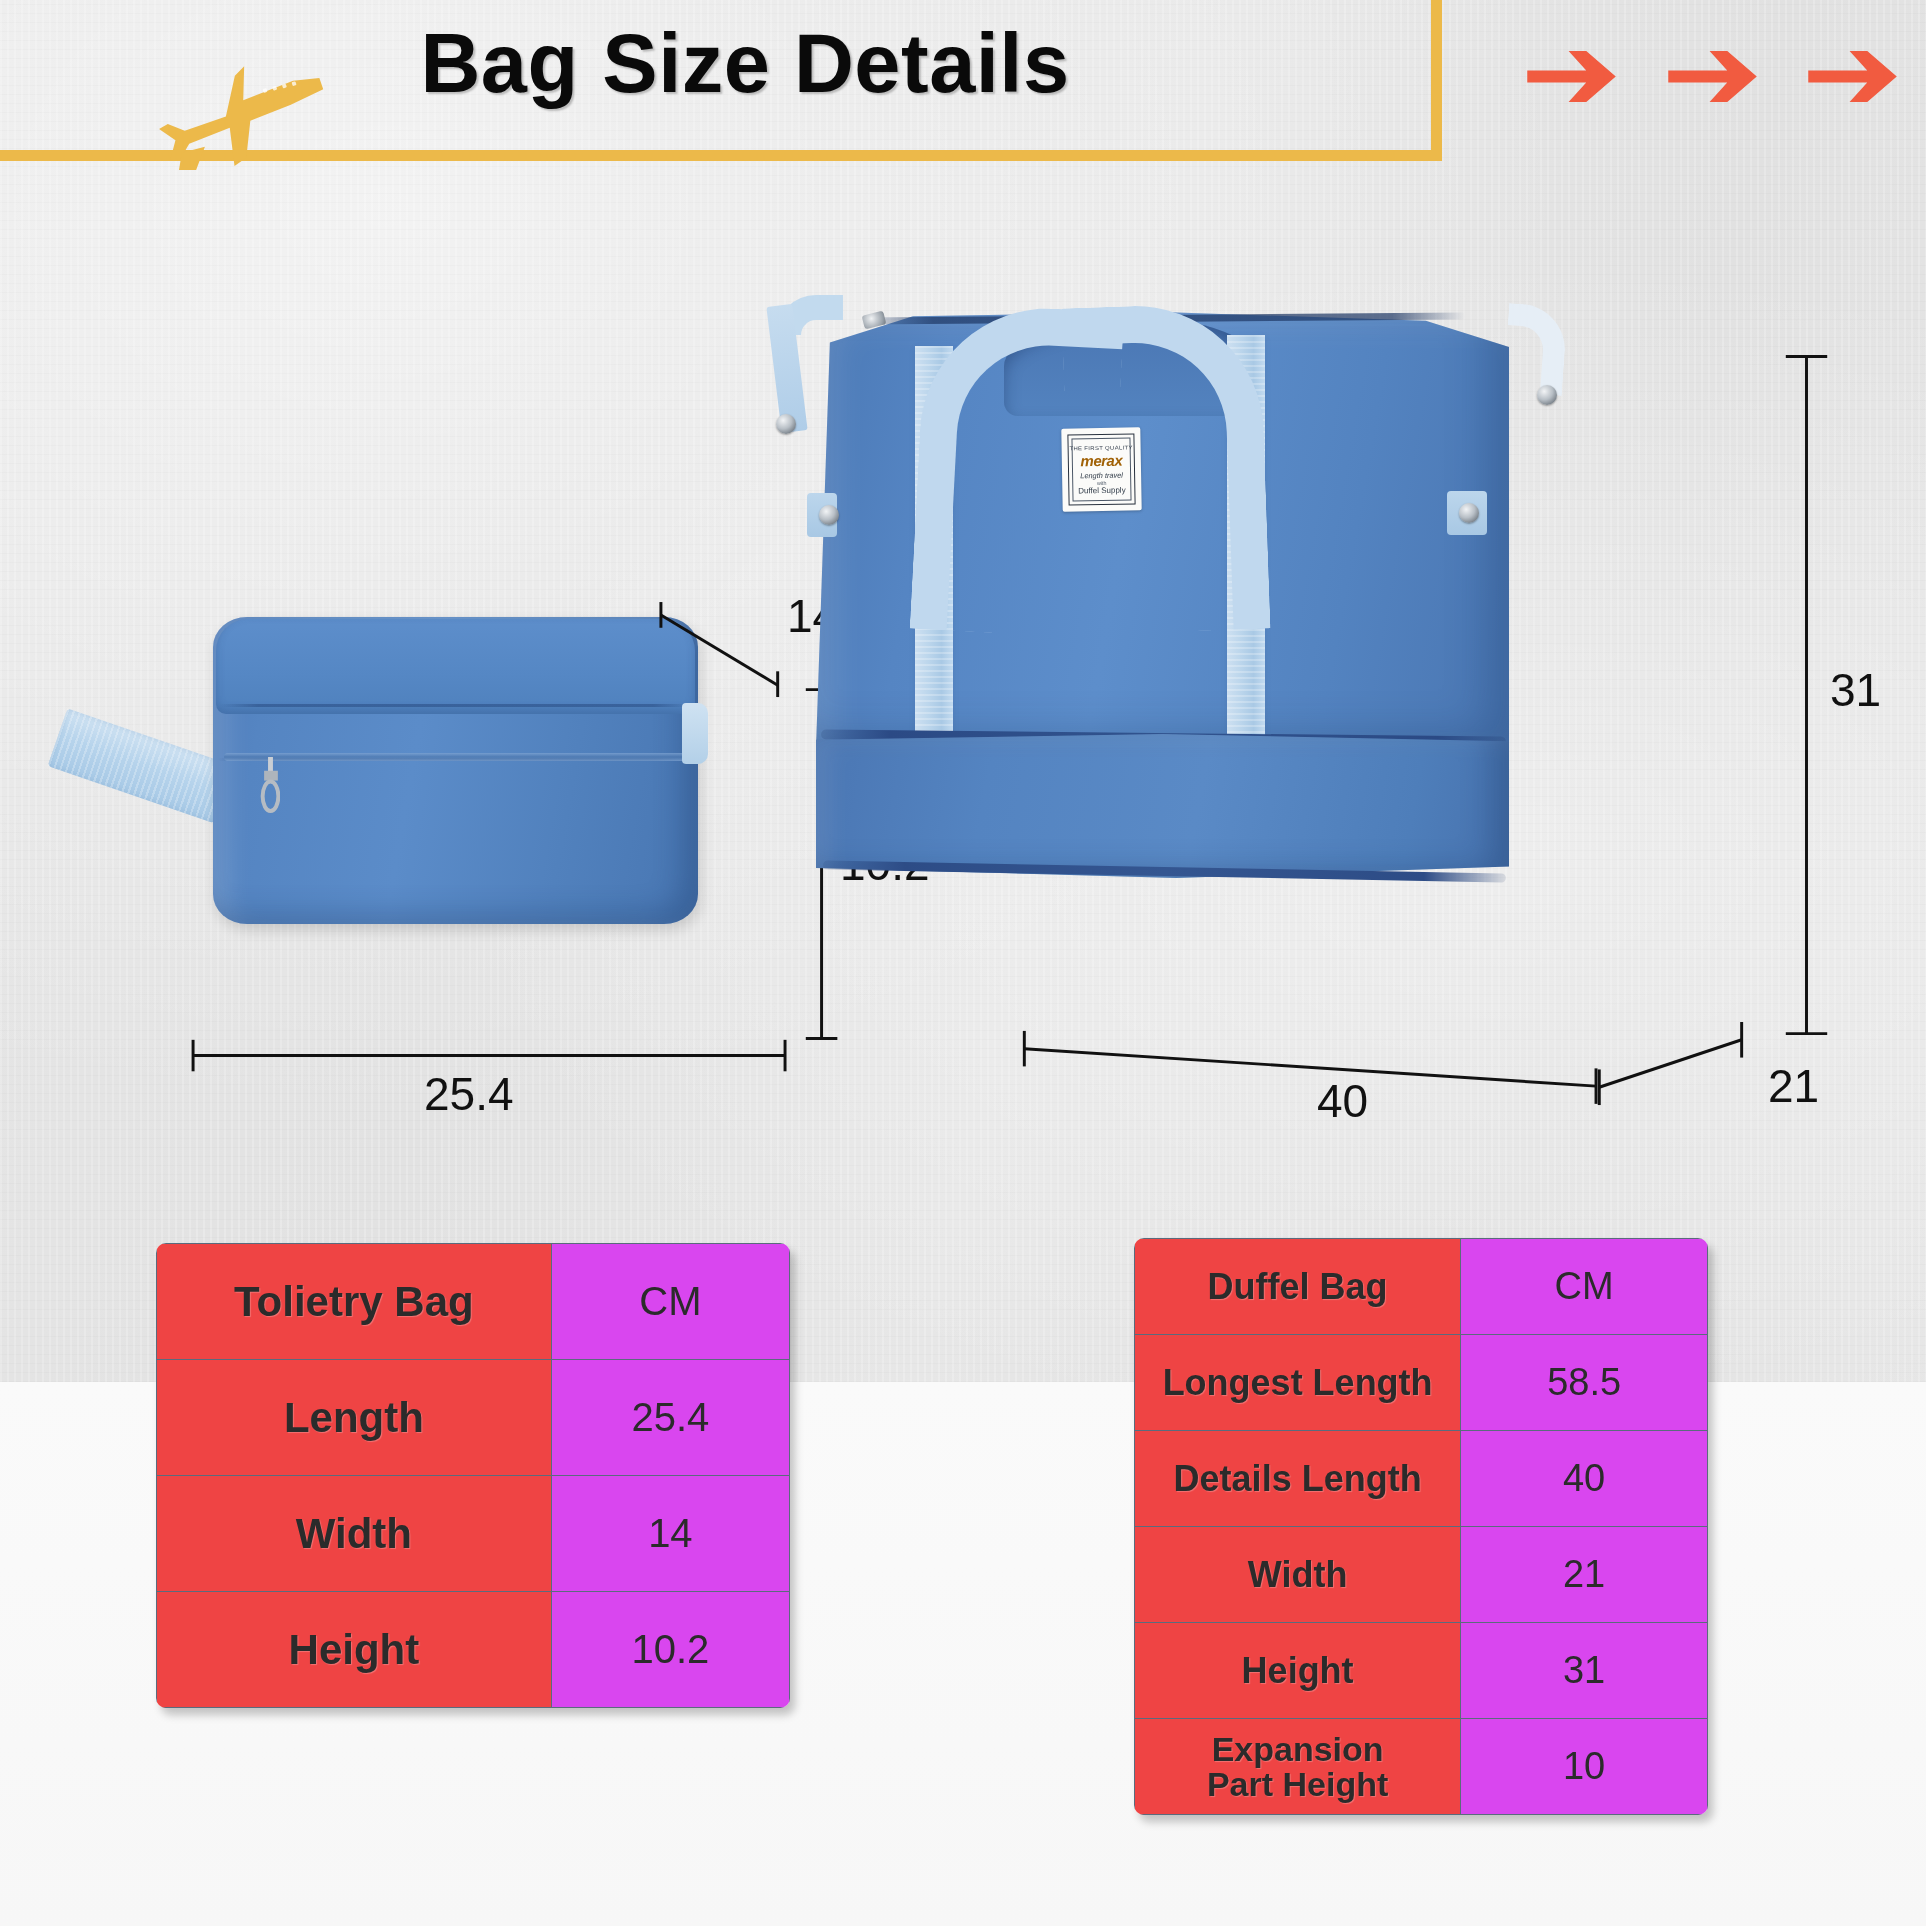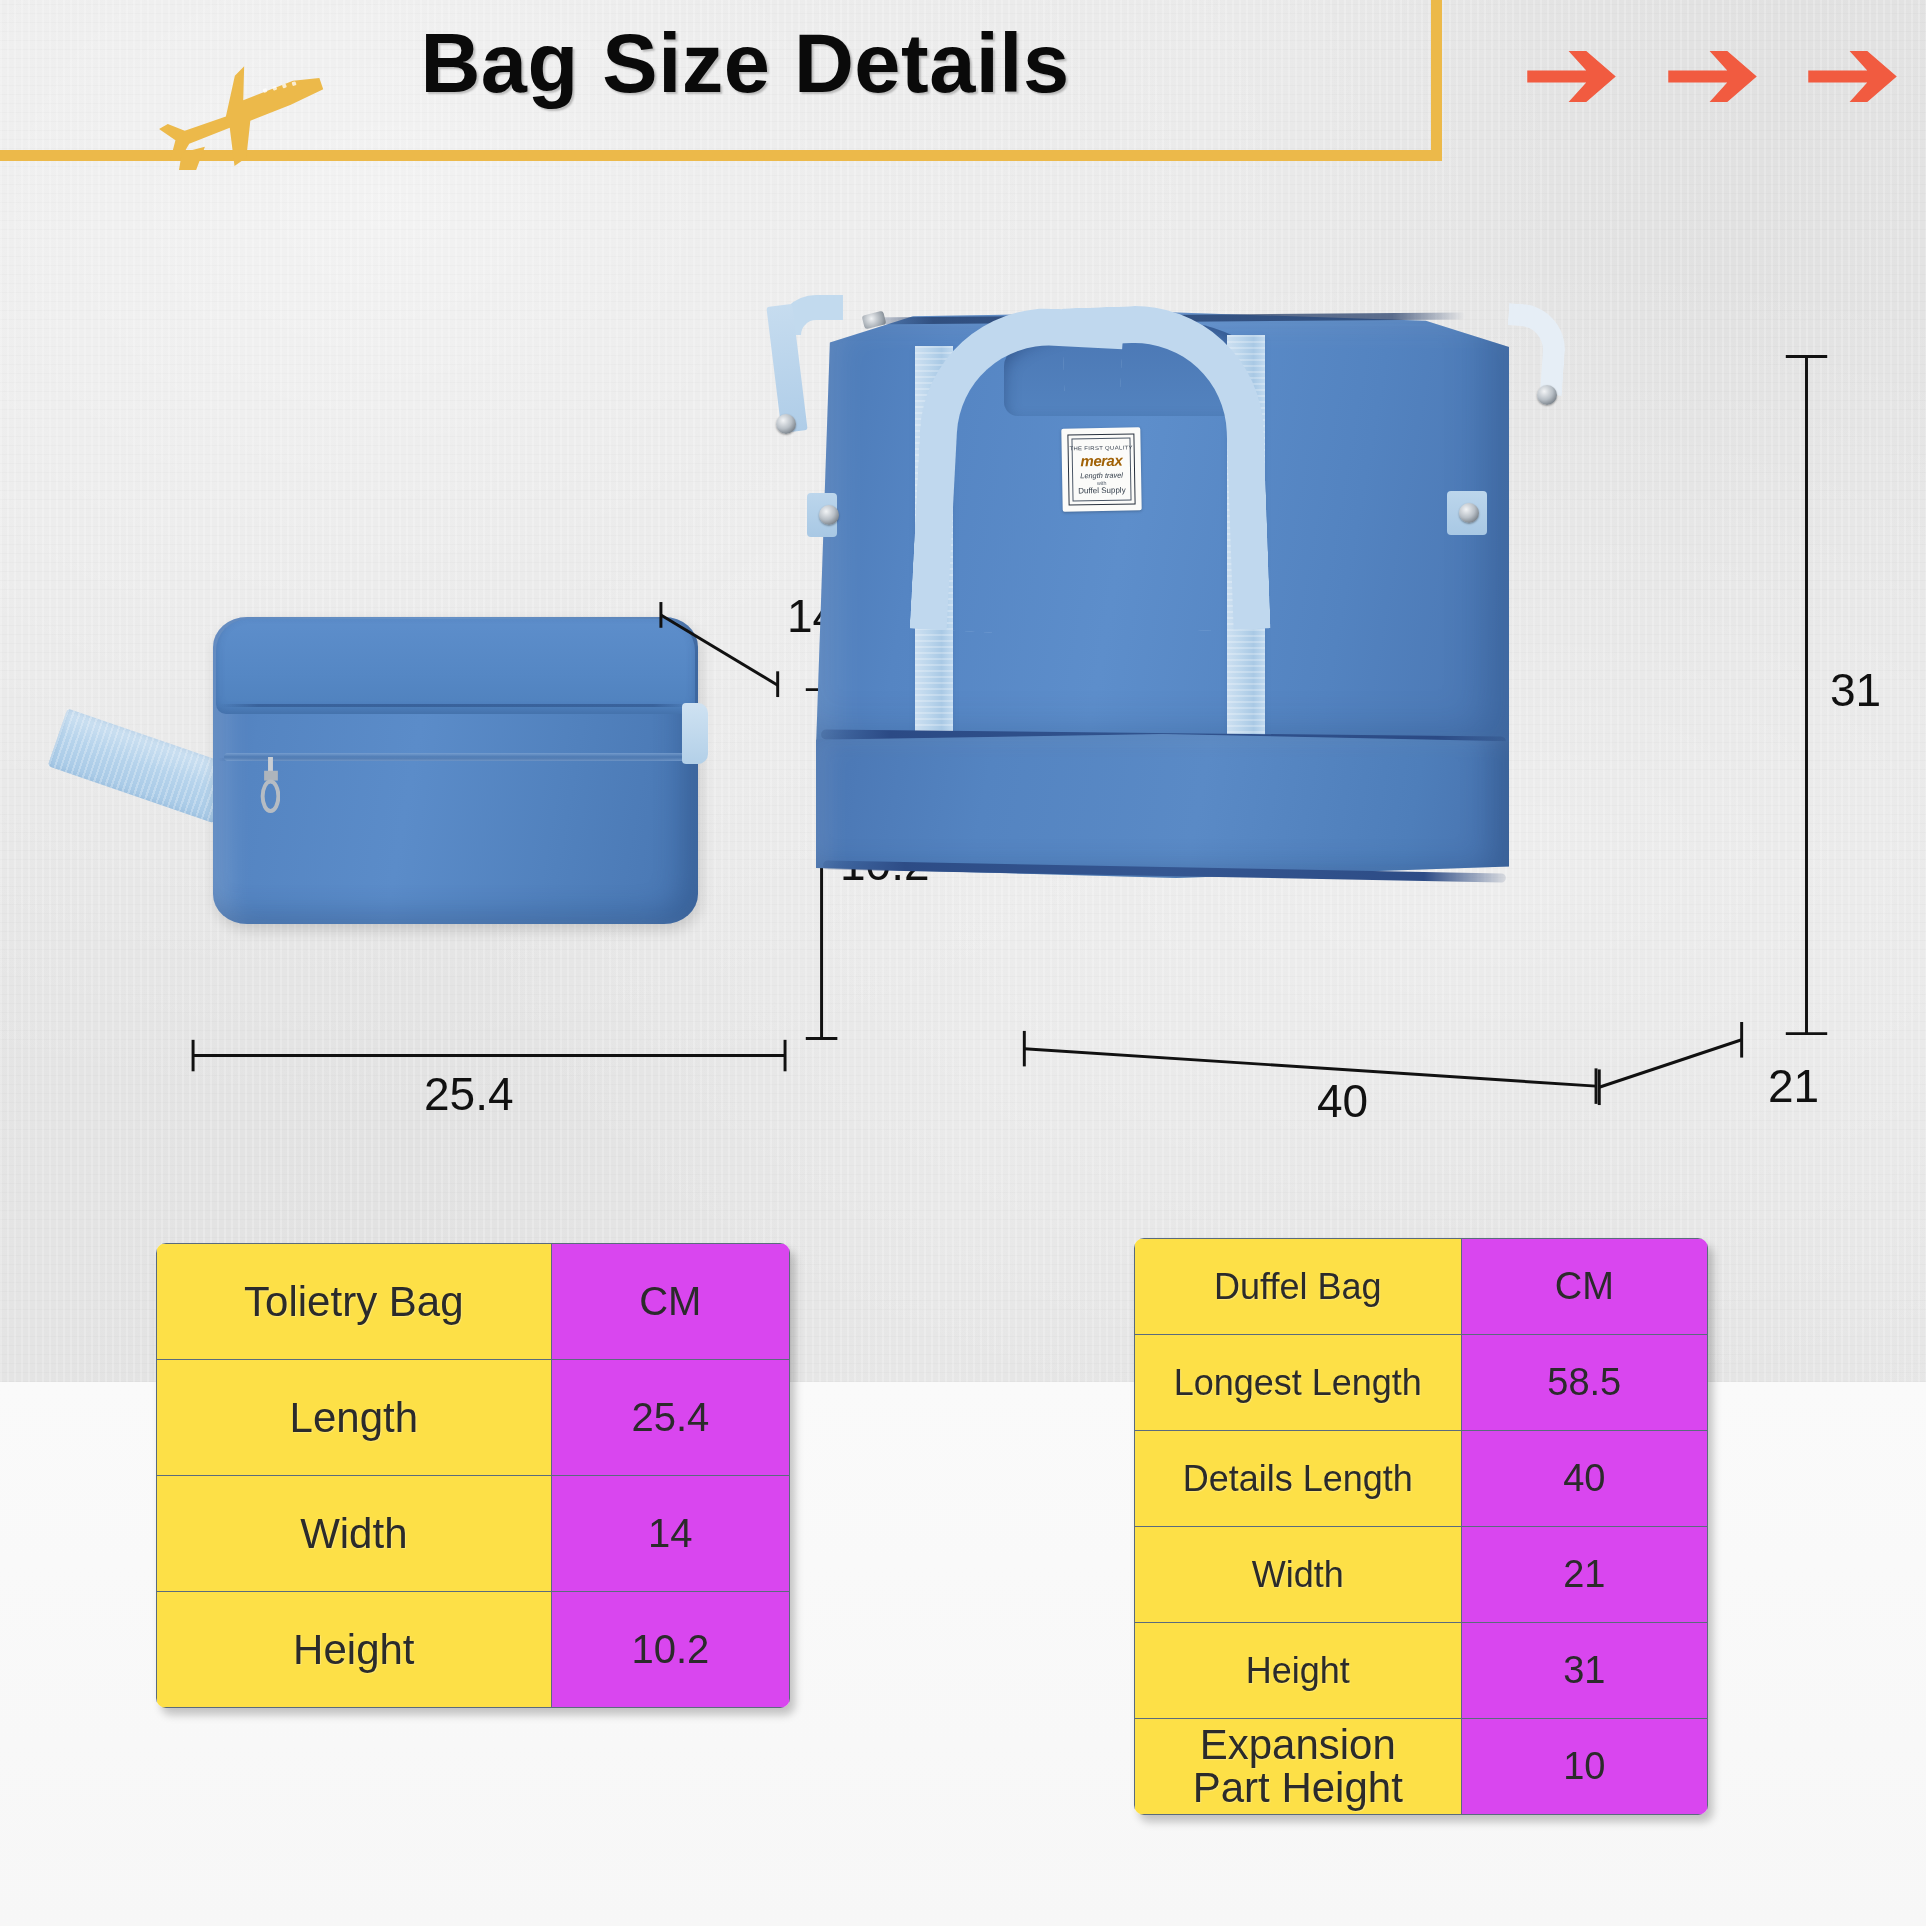--- a/index.html
+++ b/index.html
@@ -241,31 +241,31 @@
     background:#fff;
   }
   #table-toiletry{left:156px;top:1243px;width:634px;}
   #table-duffel{left:1134px;top:1238px;width:574px;}
   .spec-table td{
     border:1px solid #5a6b7d;
     text-align:center;vertical-align:middle;
     color:#2b2b2b;
   }
   .spec-table td.lbl{
-    background:#fde047;font-weight:normal;
+    background:#ef4444;font-weight:bold;
     text-shadow:1px 1px 1px rgba(255,255,255,.25);
   }
   .spec-table td.val{background:#d946ef;font-weight:normal;}
   #table-toiletry td{height:113px;font-size:42px;}
   #table-toiletry td.lbl{width:396px;}
   #table-toiletry td.val{width:238px;font-size:40px;}
   #table-duffel td{height:93px;font-size:36px;}
   #table-duffel td.lbl{width:327px;}
   #table-duffel td.val{width:248px;font-size:38px;}
-  #table-duffel td.two-line{line-height:1.02;font-size:42px;}
+  #table-duffel td.two-line{line-height:1.02;font-size:34px;}
 </style>
 </head>
 <body>
 
 <div id="bg-top"></div>
 <div id="bg-bottom"></div>
 
 <div id="gold-hline"></div>
 <div id="gold-vline"></div>
 

